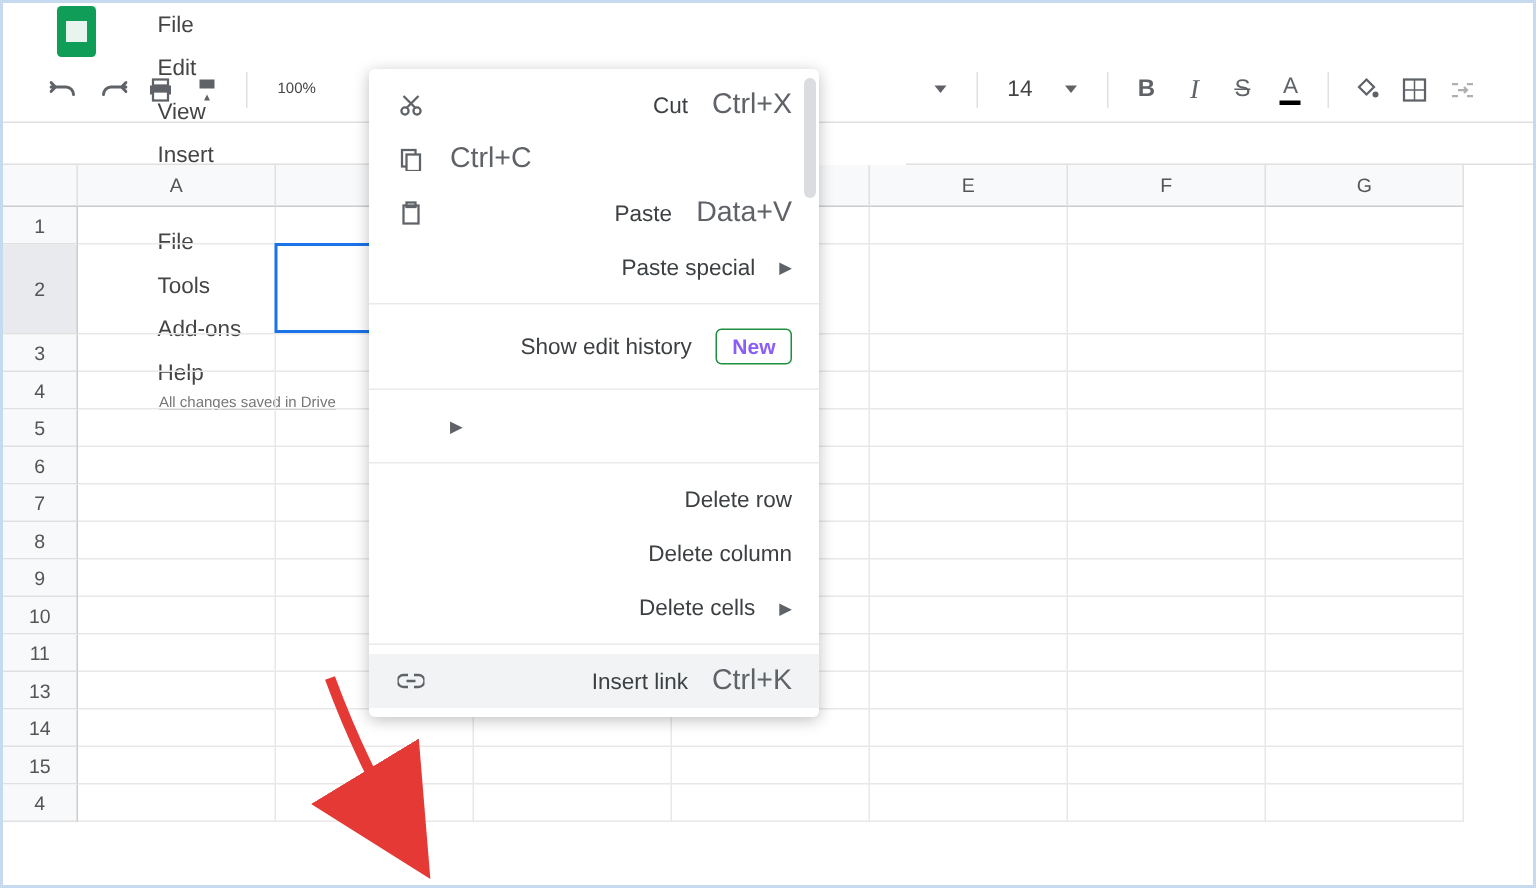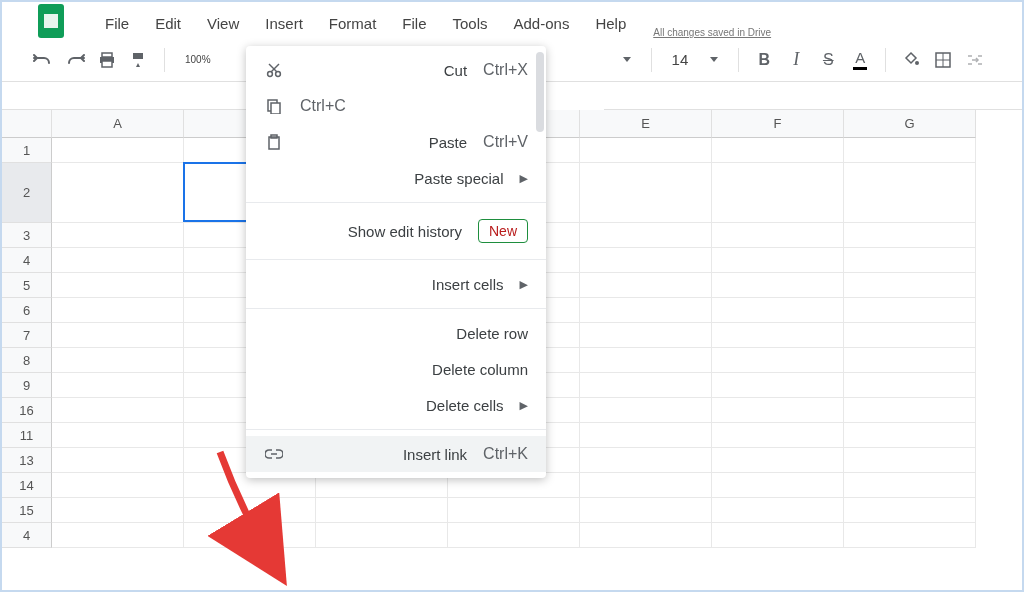--- a/index.html
+++ b/index.html
@@ -1,19 +1,19 @@
 <!DOCTYPE html>
 <html><head>
 <meta charset="utf-8">
 <style>
   * { box-sizing: border-box; margin: 0; padding: 0; font-family: Arial, sans-serif; }
   body { width: 1024px; height: 592px; overflow: hidden; background: #fff; border: 2px solid #c5d9ef; position: relative; }
 
   
-  .menubar { display: flex; align-items: flex-end; height: 36px; padding-left: 36px; gap: 0; font-size: 15px; color: #444; }
+  .menubar { display: flex; align-items: flex-start; height: 36px; padding-left: 36px; gap: 0; font-size: 15px; color: #444; flex-direction: column; }
   .sheets-logo { width: 26px; height: 34px; background: #0f9d58; border-radius: 3px; position: absolute; left: 36px; top: 2px; display:flex; align-items:center; justify-content:center;}
   .sheets-logo::after { content:""; width:14px; height:14px; background: #fff; opacity:0.9; }
   .menubar { padding-left: 90px; }
   .menu-item { padding: 6px 13px; cursor: pointer; }
   .save-status { margin-left: 14px; color: #777; text-decoration: underline; font-size: 10px; }
 
   
   .toolbar { display: flex; align-items: center; height: 44px; padding-left: 30px; gap: 10px; color: #5f6368; font-size: 14px; border-bottom: 1px solid #e0e0e0; }
   .tb-icon { width: 22px; height: 22px; display:flex; align-items:center; justify-content:center; cursor:pointer; }
   .tb-sep { width: 1px; height: 24px; background: #e0e0e0; margin: 0 4px; }
@@ -50,24 +50,24 @@
   
   .selected-cell { position:absolute; border: 2px solid #1a73e8; background:#fff; }
 
   
   .context-menu { position:absolute; left: 244px; top: 44px; width: 300px; background:#fff; box-shadow: 0 2px 10px rgba(0,0,0,0.25); border-radius: 4px; padding: 6px 0; z-index: 100; font-size:15px; color:#3c4043;text-align:right;}
   .cm-row { display:flex; align-items:center; height: 36px; padding: 0 18px 0 18px; gap: 16px; cursor:pointer; position:relative;}
   .cm-row:hover, .cm-row.hover { background:#f1f3f4;}
   .cm-icon { width:20px; height:20px; display:flex; align-items:center; justify-content:center; color:#5f6368;}
   .cm-icon.spacer { }
   .cm-label { flex:1; }
-  .cm-shortcut { color:#5f6368; font-size:16px;}
+  .cm-shortcut { color:#5f6368; font-size:19px;}
   .cm-arrow { color:#5f6368; font-size:11px; }
   .cm-sep { height:1px; background:#e8eaed; margin: 6px 0;}
-  .new-badge { border:1.5px solid #1e8e3e; color:#b91c1c; border-radius:4px; padding: 3px 10px; font-size:14px; font-weight:400;}
+  .new-badge { border:1.5px solid #1e8e3e; color:#8b5cf6; border-radius:4px; padding: 3px 10px; font-size:14px; font-weight:700;}
   .cm-scroll { position:absolute; right:2px; top:6px; width:8px; height:80px; background:#dadce0; border-radius:4px;}
 
   
   .arrow-annot { position:absolute; z-index:200; pointer-events:none;}
 </style>
 </head>
 <body>
 
 <div class="sheets-logo"></div>
 <div class="menubar">
@@ -251,21 +251,21 @@
         <div class="row-h">9</div>
         <div class="cell"></div>
         <div class="cell"></div>
         <div class="cell"></div>
         <div class="cell"></div>
         <div class="cell"></div>
         <div class="cell"></div>
         <div class="cell"></div>
       </div>
       <div class="row row-normal">
-        <div class="row-h">16</div>
+        <div class="row-h">10</div>
         <div class="cell"></div>
         <div class="cell"></div>
         <div class="cell"></div>
         <div class="cell"></div>
         <div class="cell"></div>
         <div class="cell"></div>
         <div class="cell"></div>
       </div>
       <div class="row row-normal">
         <div class="row-h">11</div>
@@ -347,37 +347,36 @@
     <span class="cm-shortcut">Ctrl+C</span>
   </div>
   <div class="cm-row">
     <span class="cm-icon">
       <svg width="16" height="16" viewBox="0 0 16 16">
           <rect x="3" y="3" width="10" height="12" fill="none" stroke="#5f6368" stroke-width="1.5"></rect>
           <rect x="5" y="1" width="6" height="3" fill="none" stroke="#5f6368" stroke-width="1.5"></rect>
         </svg>
     </span>
     <span class="cm-label">Paste</span>
-    <span class="cm-shortcut">Ctrl+V</span>
+    <span class="cm-shortcut">Data+V</span>
   </div>
   <div class="cm-row">
     <span class="cm-icon spacer"></span>
     <span class="cm-label">Paste special</span>
     <span class="cm-arrow">▶</span>
   </div>
   <div class="cm-sep"></div>
   <div class="cm-row" style="height:44px">
     <span class="cm-icon spacer"></span>
     <span class="cm-label">Show edit history</span>
     <span class="new-badge">New</span>
   </div>
   <div class="cm-sep"></div>
   <div class="cm-row">
     <span class="cm-icon spacer"></span>
-    <span class="cm-label">Insert cells</span>
     <span class="cm-arrow">▶</span>
   </div>
   <div class="cm-sep"></div>
   <div class="cm-row">
     <span class="cm-icon spacer"></span>
     <span class="cm-label">Delete row</span>
   </div>
   <div class="cm-row">
     <span class="cm-icon spacer"></span>
     <span class="cm-label">Delete column</span>

